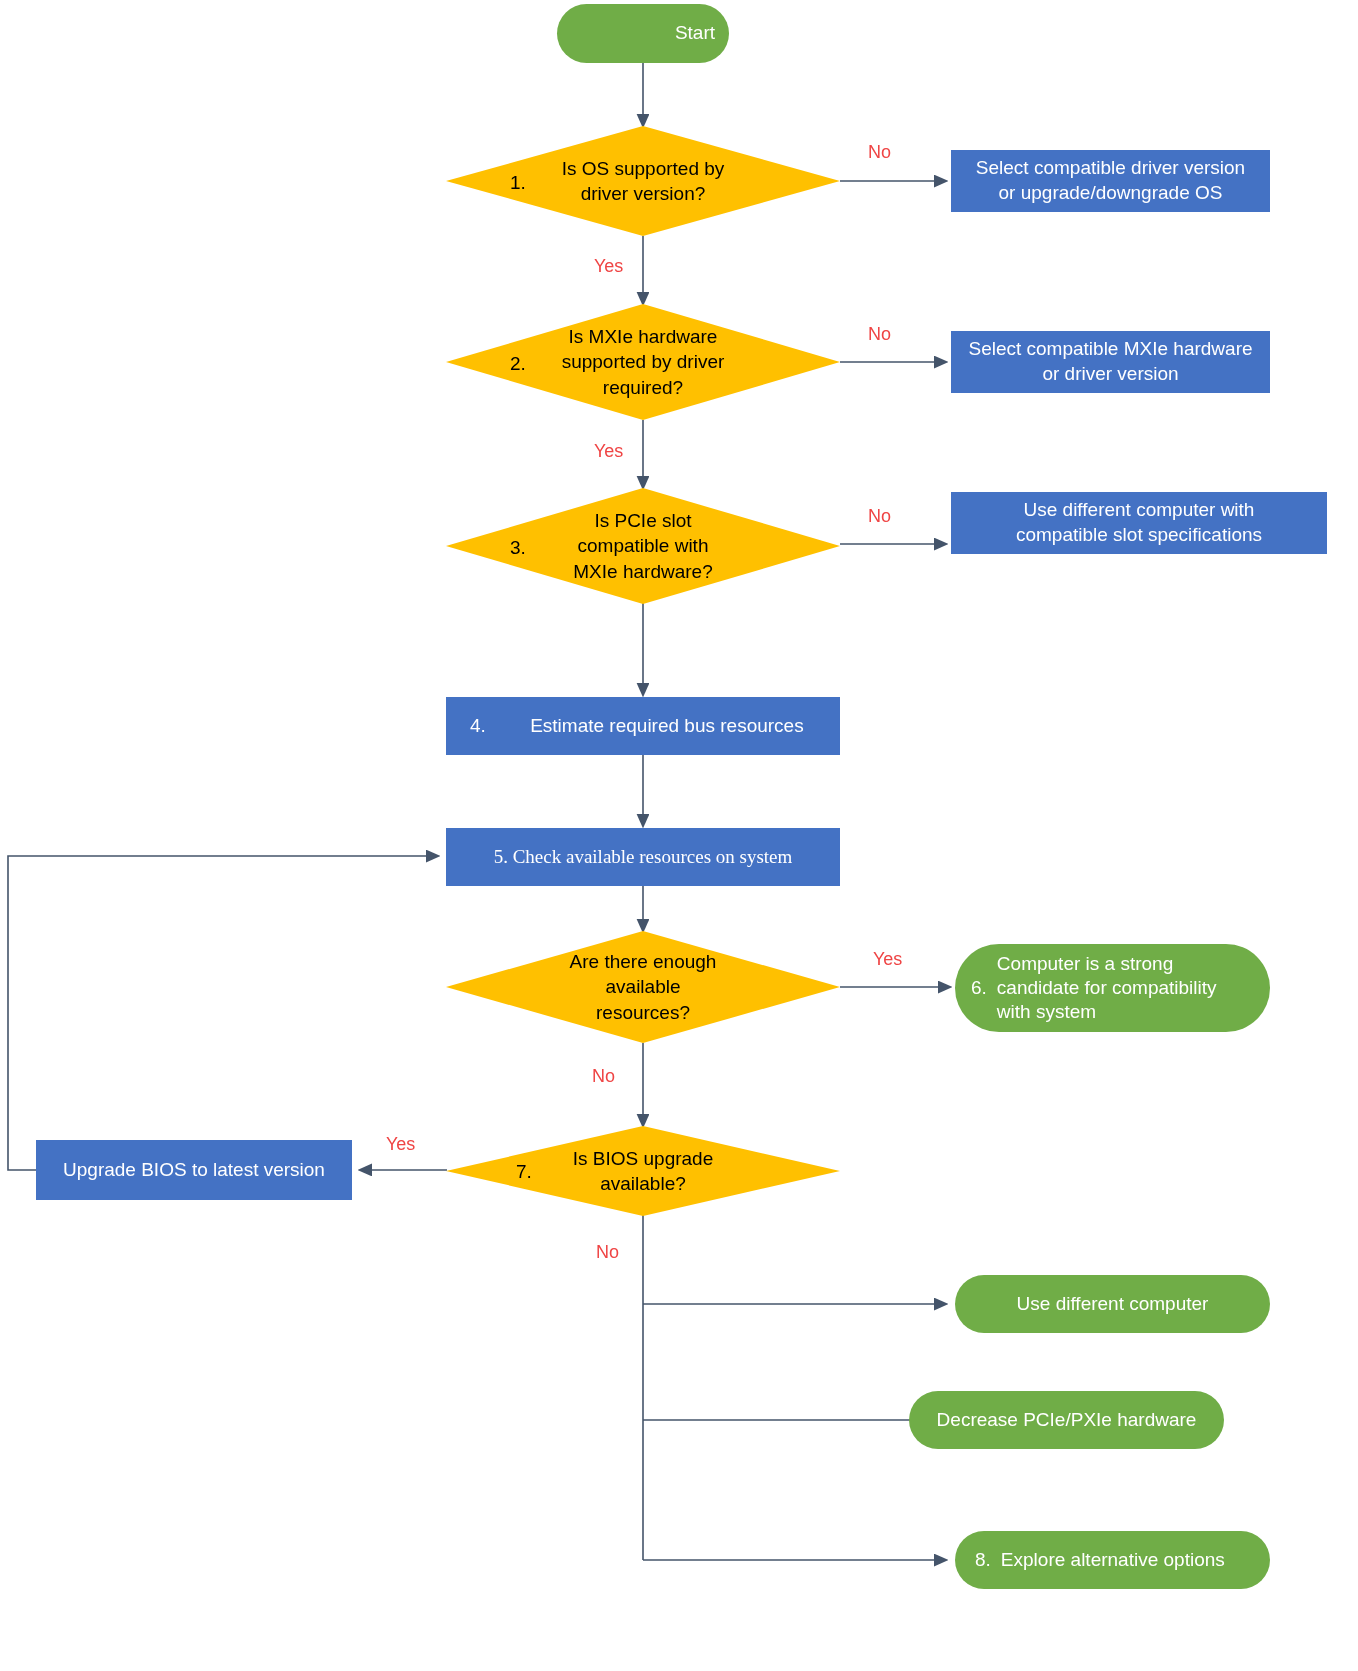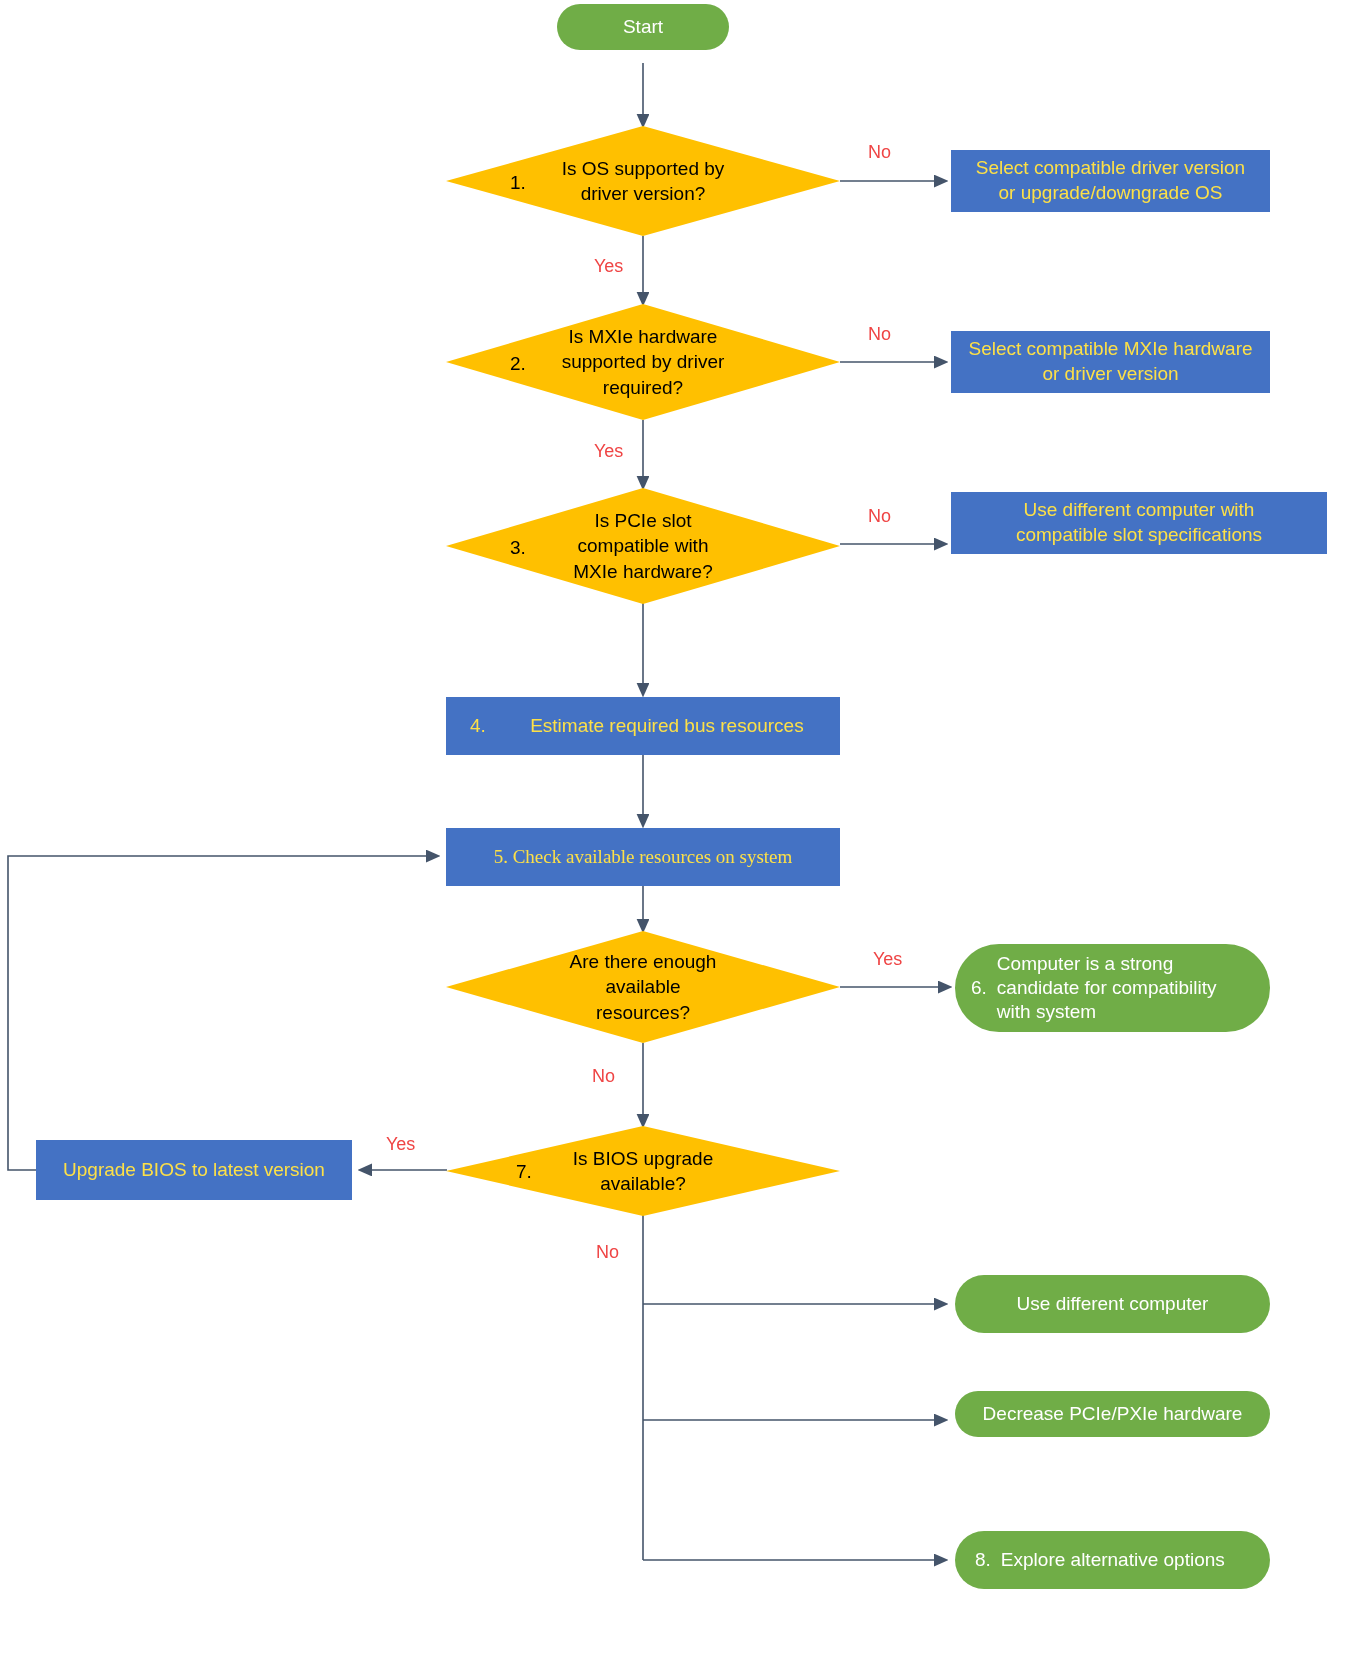--- a/index.html
+++ b/index.html
@@ -49,21 +49,21 @@
     flex: 0 0 auto;
     margin-right: 10px;
   }
   .pill.numbered .txt {
     flex: 1 1 auto;
     text-align: left;
   }
   
   .rect {
     background: #4472C4;
-    color: #fde047;
+    color: #ffffff;
     font-size: 19px;
     line-height: 1.3;
     padding: 0 10px;
   }
   .rect.numbered {
     justify-content: flex-start;
   }
   .rect.numbered .numlabel {
     flex: 0 0 auto;
     margin-right: 18px;
@@ -162,21 +162,21 @@
   <div class="edge-label" style="left:868px; top:142px;">No</div>
   <div class="edge-label" style="left:594px; top:256px;">Yes</div>
   <div class="edge-label" style="left:868px; top:324px;">No</div>
   <div class="edge-label" style="left:594px; top:441px;">Yes</div>
   <div class="edge-label" style="left:868px; top:506px;">No</div>
   <div class="edge-label" style="left:873px; top:949px;">Yes</div>
   <div class="edge-label" style="left:592px; top:1066px;">No</div>
   <div class="edge-label" style="left:386px; top:1134px;">Yes</div>
   <div class="edge-label" style="left:596px; top:1242px;">No</div>
 
-  <div class="node pill" style="left:557px; top:4px; width:172px; height:46px;">
+  <div class="node pill" style="left:557px; top:4px; width:172px; height:59px;justify-content:flex-end;">
     <span class="txt">Start</span>
   </div>
 
   <div class="diamond-wrap" style="left:446px; top:126px; width:394px; height:110px;">
     <div class="diamond-shape"></div>
     <div class="diamond-text">
       <span class="numlabel" style="left:64px; top:44px;">1.</span>
       <span>
         <span>Is OS supported by</span><br>
         <span>driver version?</span>
@@ -270,21 +270,21 @@
   </div>
 
   <div class="node pill" style="left:955px; top:1275px; width:315px; height:58px;">
     <span class="txt">Use different computer</span>
   </div>
 
   <div class="node rect" style="left:36px; top:1140px; width:316px; height:60px;">
     <span class="txt">Upgrade BIOS to latest version</span>
   </div>
 
-  <div class="node pill" style="left:955px; top:1391px; width:315px; height:46px;">
+  <div class="node pill" style="left:909px; top:1391px; width:315px; height:58px;">
     <span class="txt">Decrease PCIe/PXIe hardware</span>
   </div>
 
   <div class="node pill numbered" style="left:955px; top:1531px; width:315px; height:58px; padding-left:20px;">
     <span class="numlabel">8.</span>
     <span class="txt">Explore alternative options</span>
   </div>
 
 </div>
 

